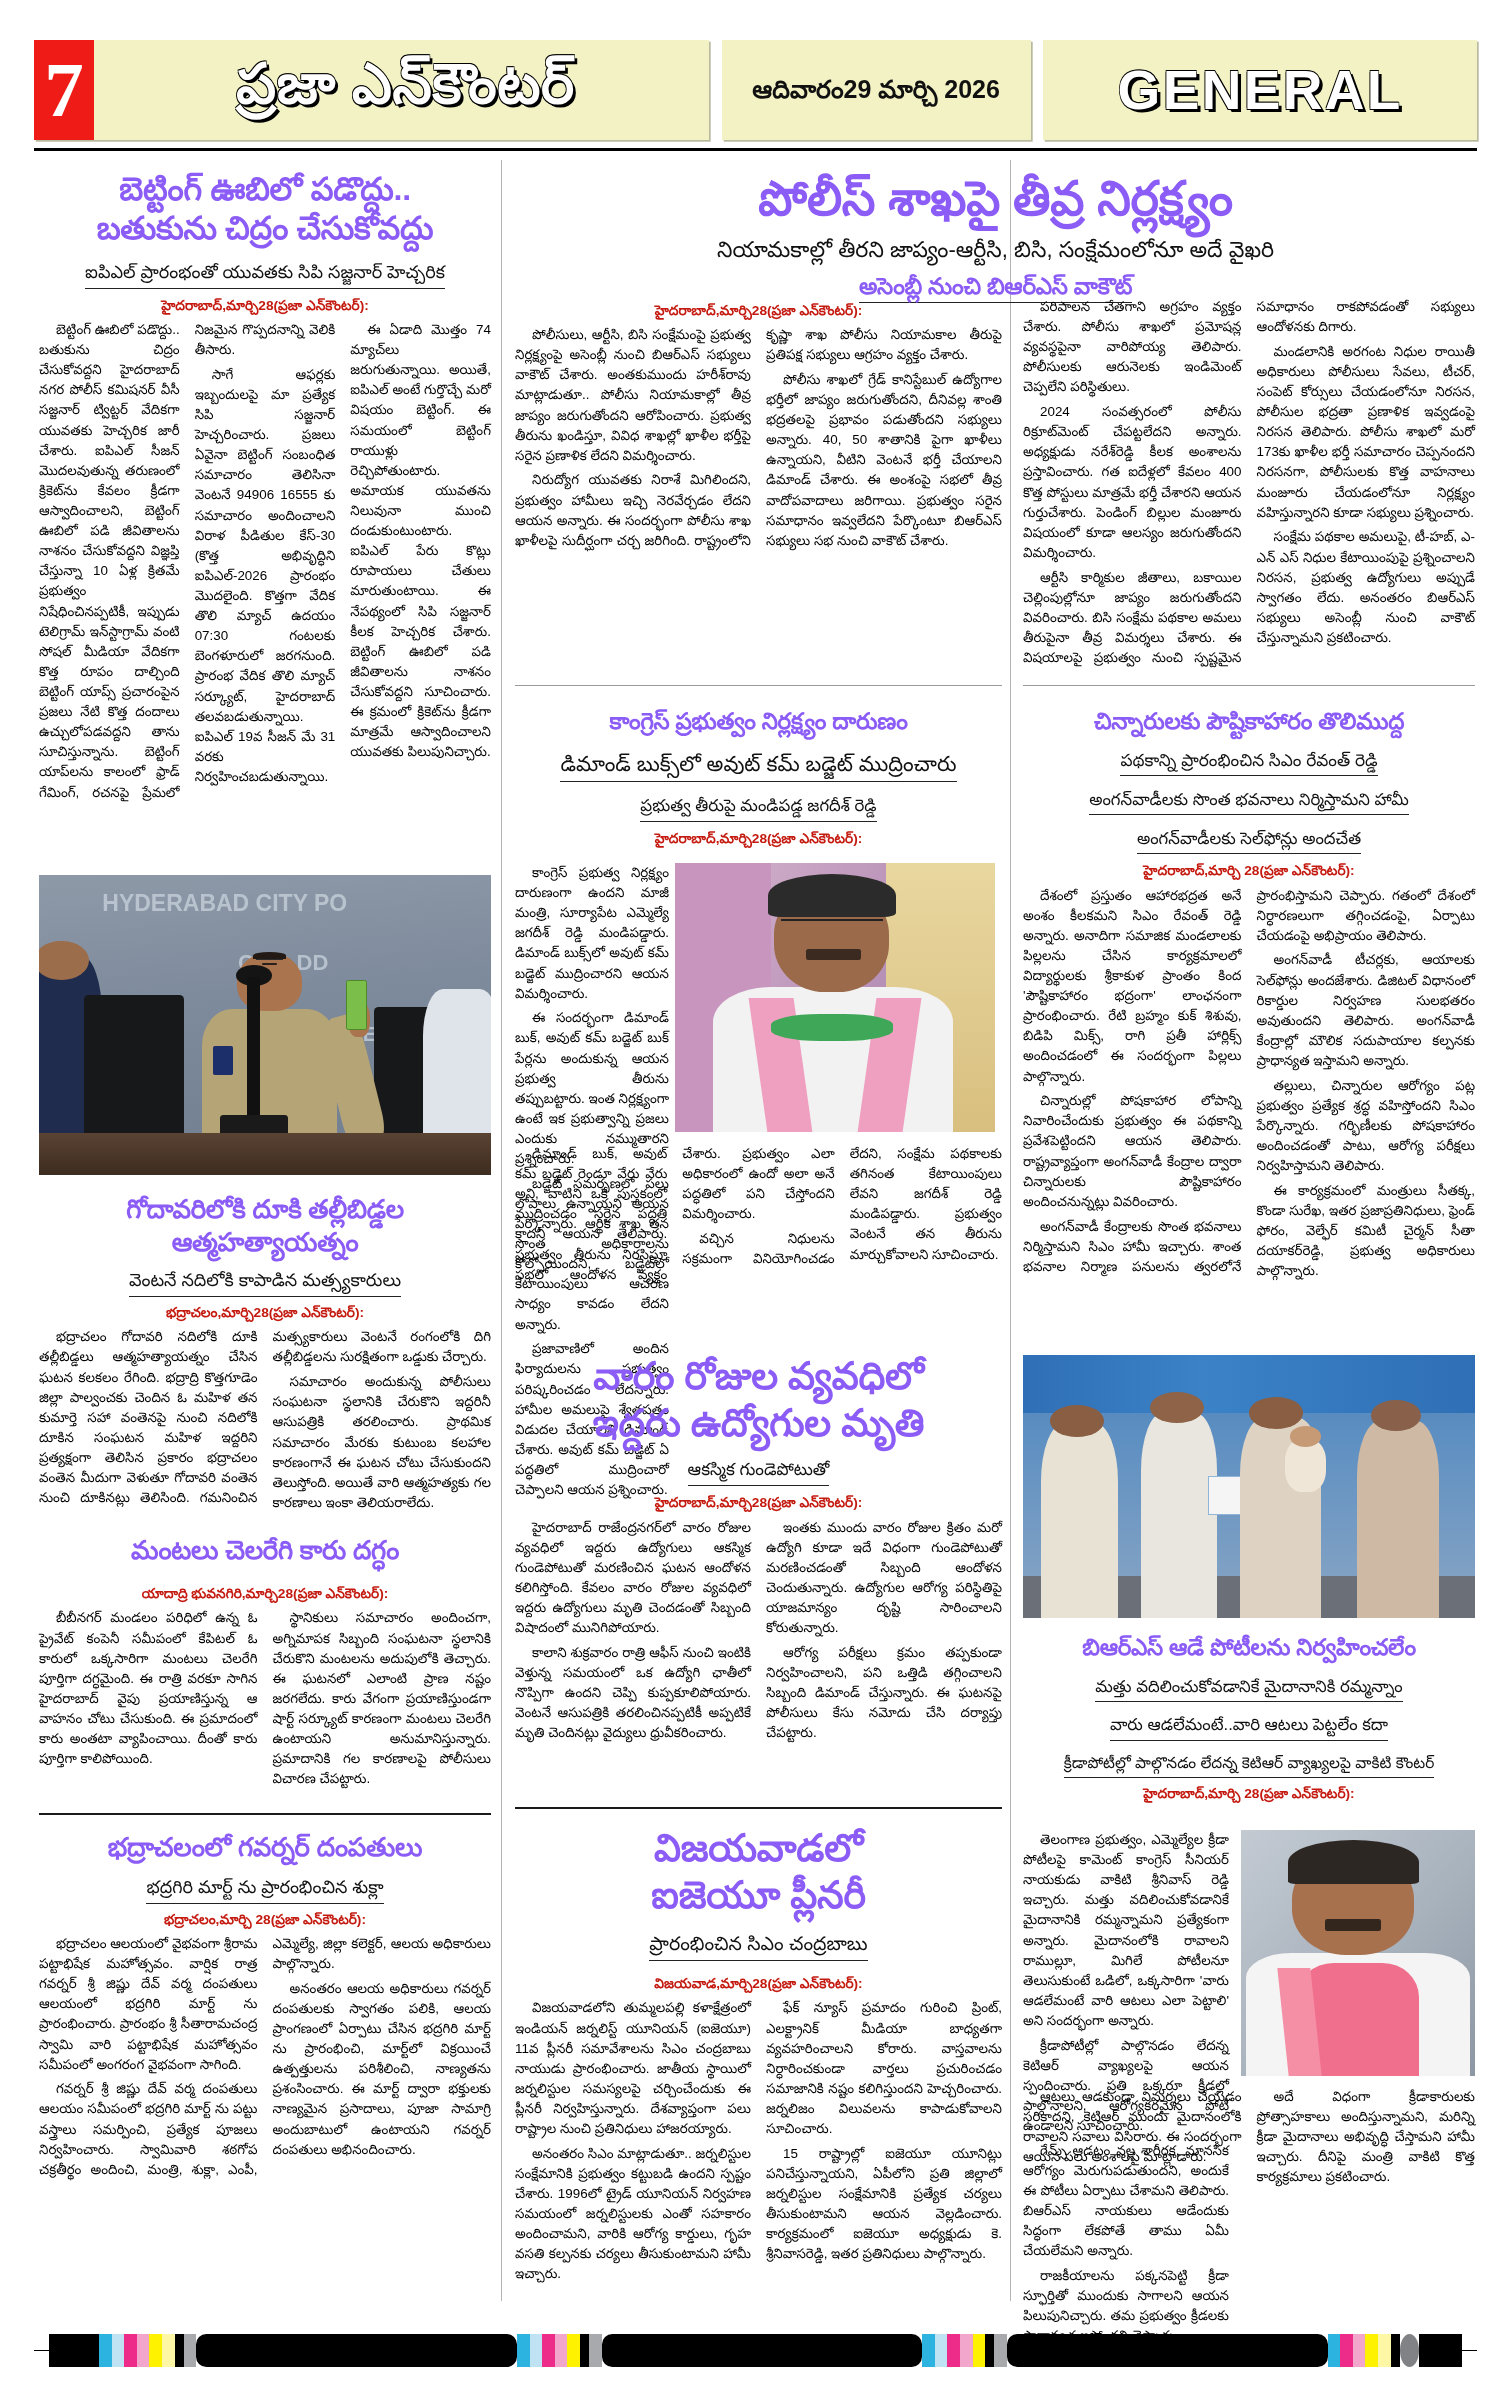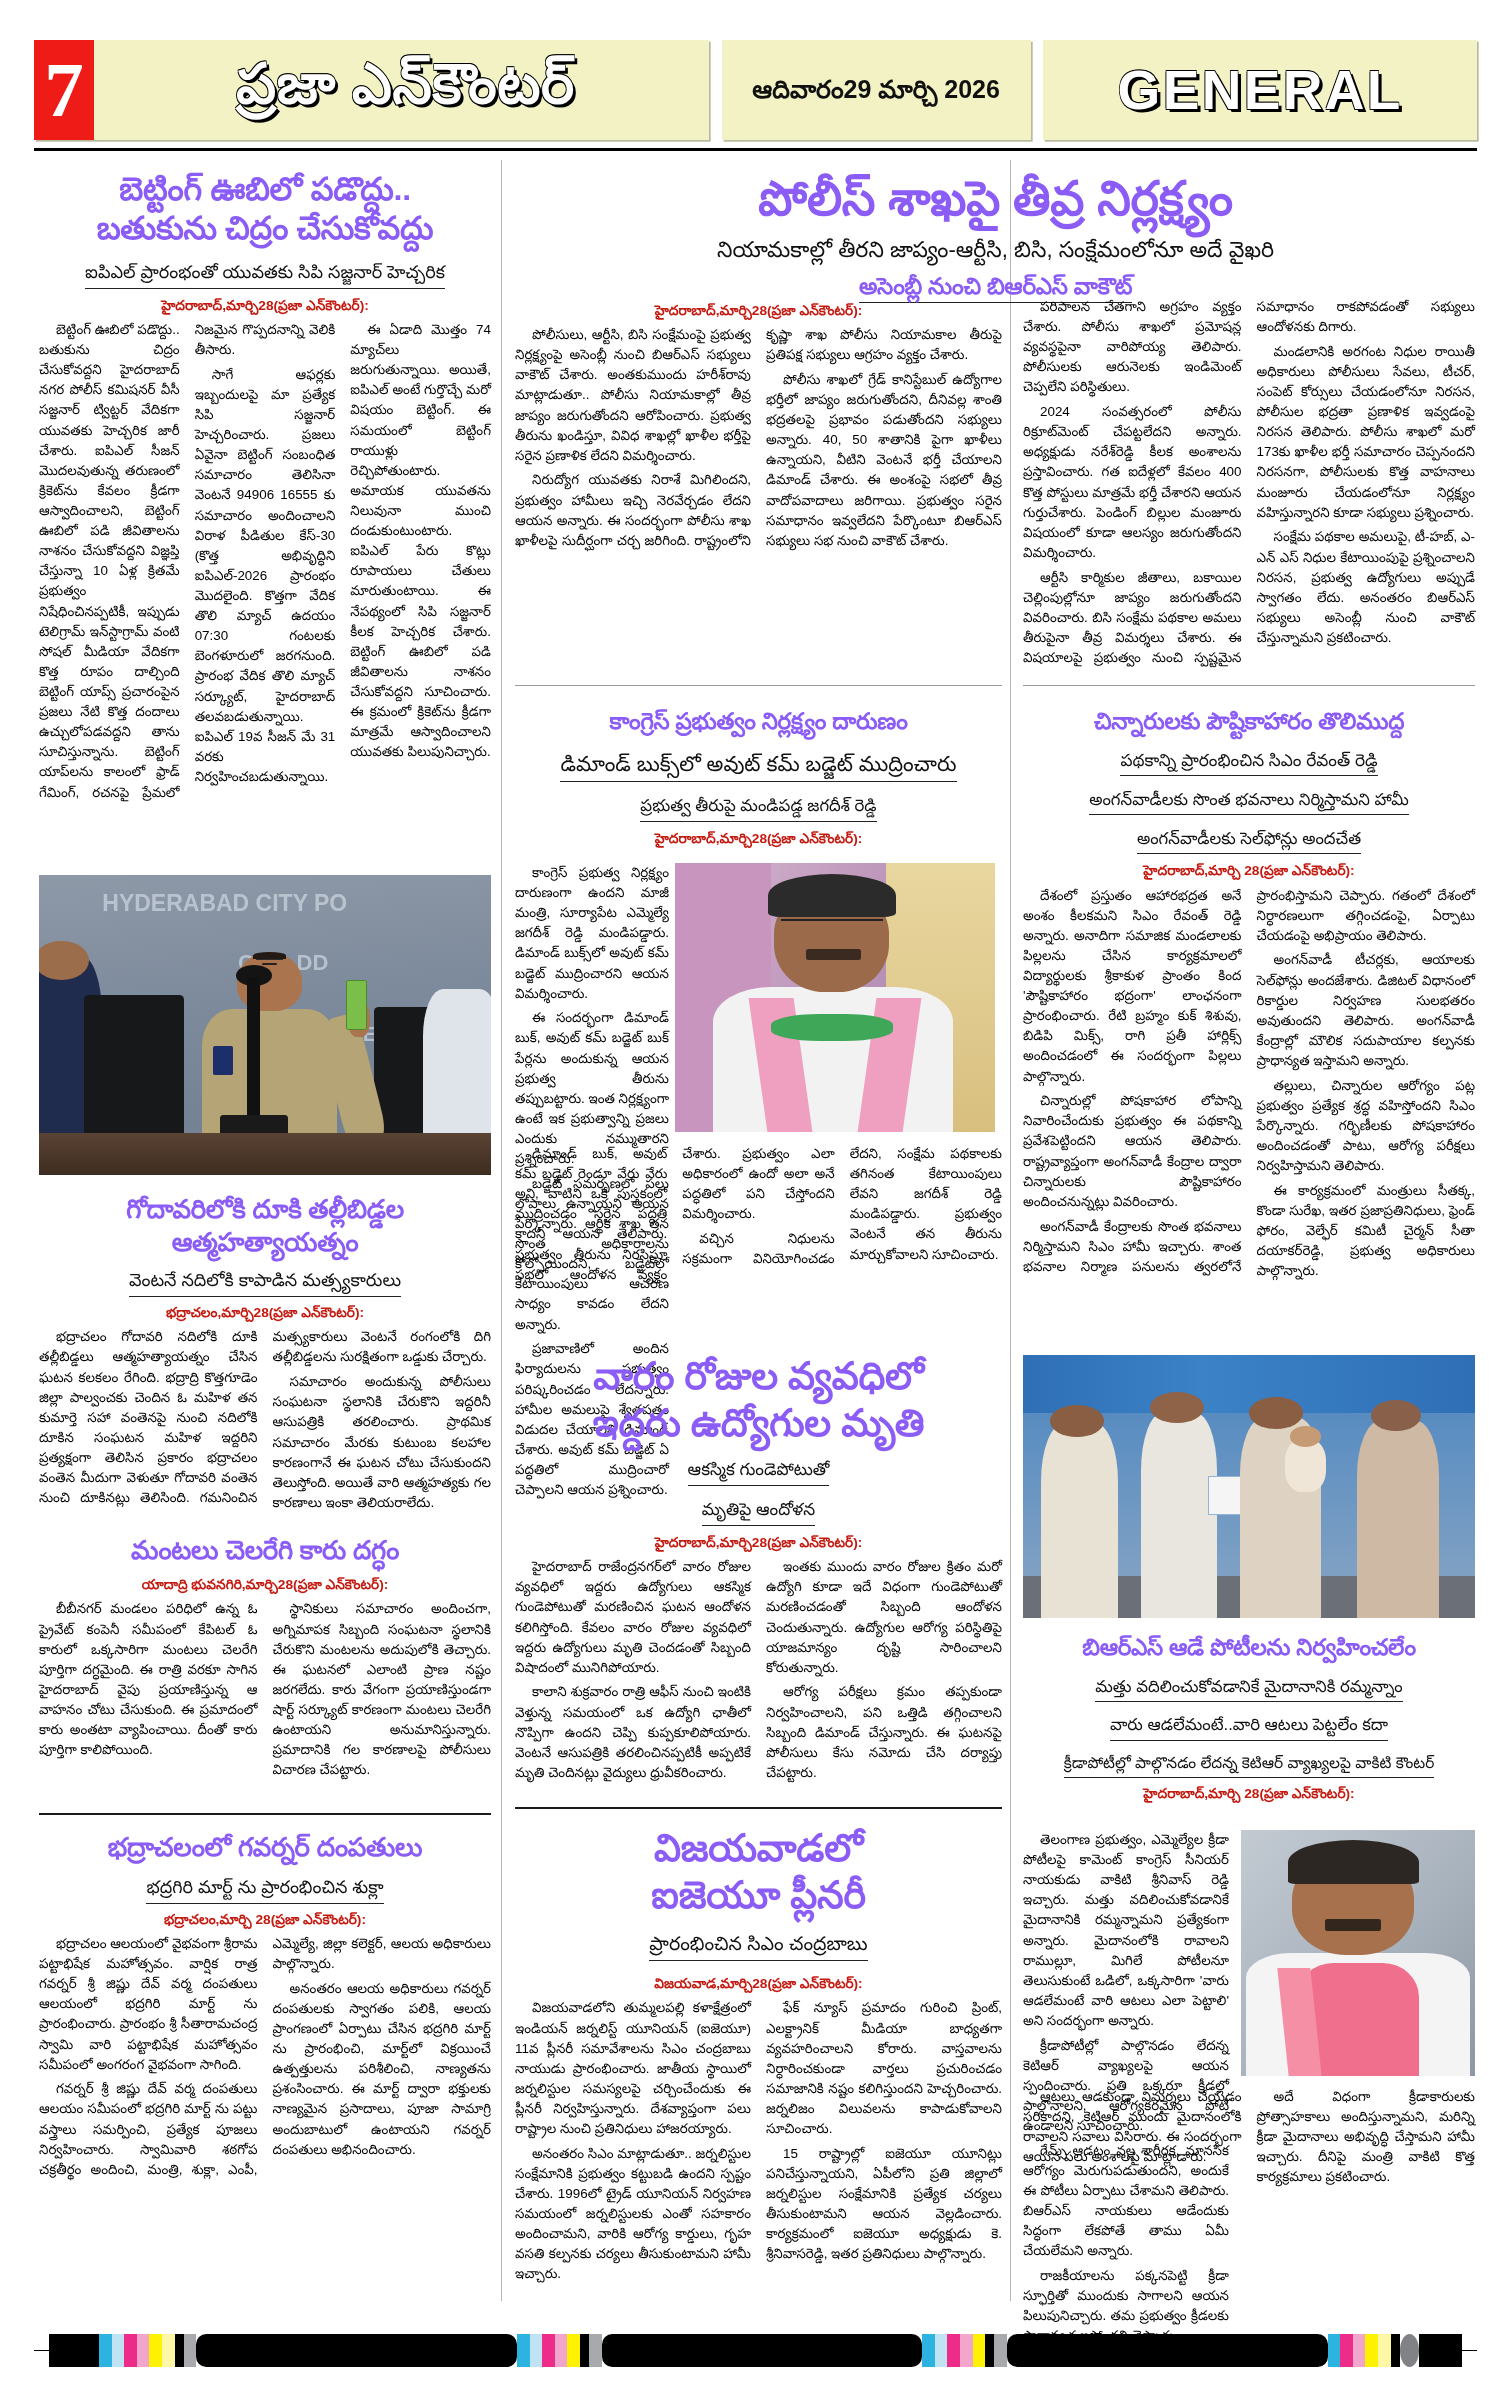--- a/index.html
+++ b/index.html
@@ -205,21 +205,21 @@
       </div>
       <div class="dateline center" style="margin-top:8px">భద్రాచలం,మార్చి28(ప్రజా ఎన్‌కౌంటర్):</div>
       <div class="body b2">
         <p>భద్రాచలం గోదావరి నదిలోకి దూకి తల్లీబిడ్డలు ఆత్మహత్యాయత్నం చేసిన ఘటన కలకలం రేగింది. భద్రాద్రి కొత్తగూడెం జిల్లా పాల్వంచకు చెందిన ఓ మహిళ తన కుమార్తె సహా వంతెనపై నుంచి నదిలోకి దూకిన సంఘటన మహిళ ఇద్దరిని ప్రత్యక్షంగా తెలిసిన ప్రకారం భద్రాచలం వంతెన మీదుగా వెళుతూ గోదావరి వంతెన నుంచి దూకినట్లు తెలిసింది. గమనించిన మత్స్యకారులు వెంటనే రంగంలోకి దిగి తల్లీబిడ్డలను సురక్షితంగా ఒడ్డుకు చేర్చారు.</p>
         <p>సమాచారం అందుకున్న పోలీసులు సంఘటనా స్థలానికి చేరుకొని ఇద్దరినీ ఆసుపత్రికి తరలించారు. ప్రాథమిక సమాచారం మేరకు కుటుంబ కలహాల కారణంగానే ఈ ఘటన చోటు చేసుకుందని తెలుస్తోంది. అయితే వారి ఆత్మహత్యకు గల కారణాలు ఇంకా తెలియరాలేదు.</p>
       </div>
     </div>
 
     <div style="margin-top:23px">
       <div class="hl hl-m">మంటలు చెలరేగి కారు దగ్ధం</div>
-      <div class="dateline center" style="margin-top:12px">యాదాద్రి భువనగిరి,మార్చి28(ప్రజా ఎన్‌కౌంటర్):</div>
+      <div class="dateline center" style="margin-top:21px">యాదాద్రి భువనగిరి,మార్చి28(ప్రజా ఎన్‌కౌంటర్):</div>
       <div class="body b2">
         <p>బీబీనగర్ మండలం పరిధిలో ఉన్న ఓ ప్రైవేట్ కంపెనీ సమీపంలో కేపిటల్ ఓ కారులో ఒక్కసారిగా మంటలు చెలరేగి పూర్తిగా దగ్ధమైంది. ఈ రాత్రి వరకూ సాగిన హైదరాబాద్ వైపు ప్రయాణిస్తున్న ఆ వాహనం చోటు చేసుకుంది. ఈ ప్రమాదంలో కారు అంతటా వ్యాపించాయి. దీంతో కారు పూర్తిగా కాలిపోయింది.</p>
         <p>స్థానికులు సమాచారం అందించగా, అగ్నిమాపక సిబ్బంది సంఘటనా స్థలానికి చేరుకొని మంటలను అదుపులోకి తెచ్చారు. ఈ ఘటనలో ఎలాంటి ప్రాణ నష్టం జరగలేదు. కారు వేగంగా ప్రయాణిస్తుండగా షార్ట్ సర్క్యూట్ కారణంగా మంటలు చెలరేగి ఉంటాయని అనుమానిస్తున్నారు. ప్రమాదానికి గల కారణాలపై పోలీసులు విచారణ చేపట్టారు.</p>
       </div>
     </div>
   </div>
 
   <div class="rule-dark" style="left:39px;top:1813px;width:452px"></div>
 
   <div class="col colA" style="top:1833px">
@@ -306,23 +306,20 @@
       <p>డిమాండ్ బుక్, అవుట్ కమ్ బడ్జెట్ రెండూ వేరు వేరు అని, వాటిని ఒకే పుస్తకంలో ముద్రించడం సరైన పద్ధతి కాదని ఆయన తెలిపారు. ప్రభుత్వం తీరును నిరసిస్తూ సభలో ఆందోళన వ్యక్తం చేశారు. ప్రభుత్వం ఎలా అధికారంలో ఉందో అలా అనే పద్ధతిలో పని చేస్తోందని విమర్శించారు.</p>
       <p>వచ్చిన నిధులను సక్రమంగా వినియోగించడం లేదని, సంక్షేమ పథకాలకు తగినంత కేటాయింపులు లేవని జగదీశ్ రెడ్డి మండిపడ్డారు. ప్రభుత్వం వెంటనే తన తీరును మార్చుకోవాలని సూచించారు.</p>
     </div>
   </div>
 
   <div class="col colB" style="top:1355px">
     <div class="hl hl-xl">వారం రోజుల వ్యవధిలో</div>
     <div class="hl hl-xl" style="margin-top:4.6px">ఇద్దరు ఉద్యోగుల మృతి</div>
     <div class="ul-wrap" style="margin-top:9.1px">
       <span class="sub underline-center" style="font-size:17px">ఆకస్మిక గుండెపోటుతో</span>
-    </div>
-    <div class="ul-wrap" style="margin-top:6.9px">
-      <span class="sub underline-center" style="font-size:17px">మృతిపై ఆందోళన</span>
     </div>
     <div class="dateline center" style="margin-top:9.1px">హైదరాబాద్,మార్చి28(ప్రజా ఎన్‌కౌంటర్):</div>
     <div class="body b2">
       <p>హైదరాబాద్ రాజేంద్రనగర్‌లో వారం రోజుల వ్యవధిలో ఇద్దరు ఉద్యోగులు ఆకస్మిక గుండెపోటుతో మరణించిన ఘటన ఆందోళన కలిగిస్తోంది. కేవలం వారం రోజుల వ్యవధిలో ఇద్దరు ఉద్యోగులు మృతి చెందడంతో సిబ్బంది విషాదంలో మునిగిపోయారు.</p>
       <p>కాలాని శుక్రవారం రాత్రి ఆఫీస్ నుంచి ఇంటికి వెళ్తున్న సమయంలో ఒక ఉద్యోగి ఛాతీలో నొప్పిగా ఉందని చెప్పి కుప్పకూలిపోయారు. వెంటనే ఆసుపత్రికి తరలించినప్పటికీ అప్పటికే మృతి చెందినట్లు వైద్యులు ధ్రువీకరించారు.</p>
       <p>ఇంతకు ముందు వారం రోజుల క్రితం మరో ఉద్యోగి కూడా ఇదే విధంగా గుండెపోటుతో మరణించడంతో సిబ్బంది ఆందోళన చెందుతున్నారు. ఉద్యోగుల ఆరోగ్య పరిస్థితిపై యాజమాన్యం దృష్టి సారించాలని కోరుతున్నారు.</p>
       <p>ఆరోగ్య పరీక్షలు క్రమం తప్పకుండా నిర్వహించాలని, పని ఒత్తిడి తగ్గించాలని సిబ్బంది డిమాండ్ చేస్తున్నారు. ఈ ఘటనపై పోలీసులు కేసు నమోదు చేసి దర్యాప్తు చేపట్టారు.</p>
     </div>
   </div>
 

